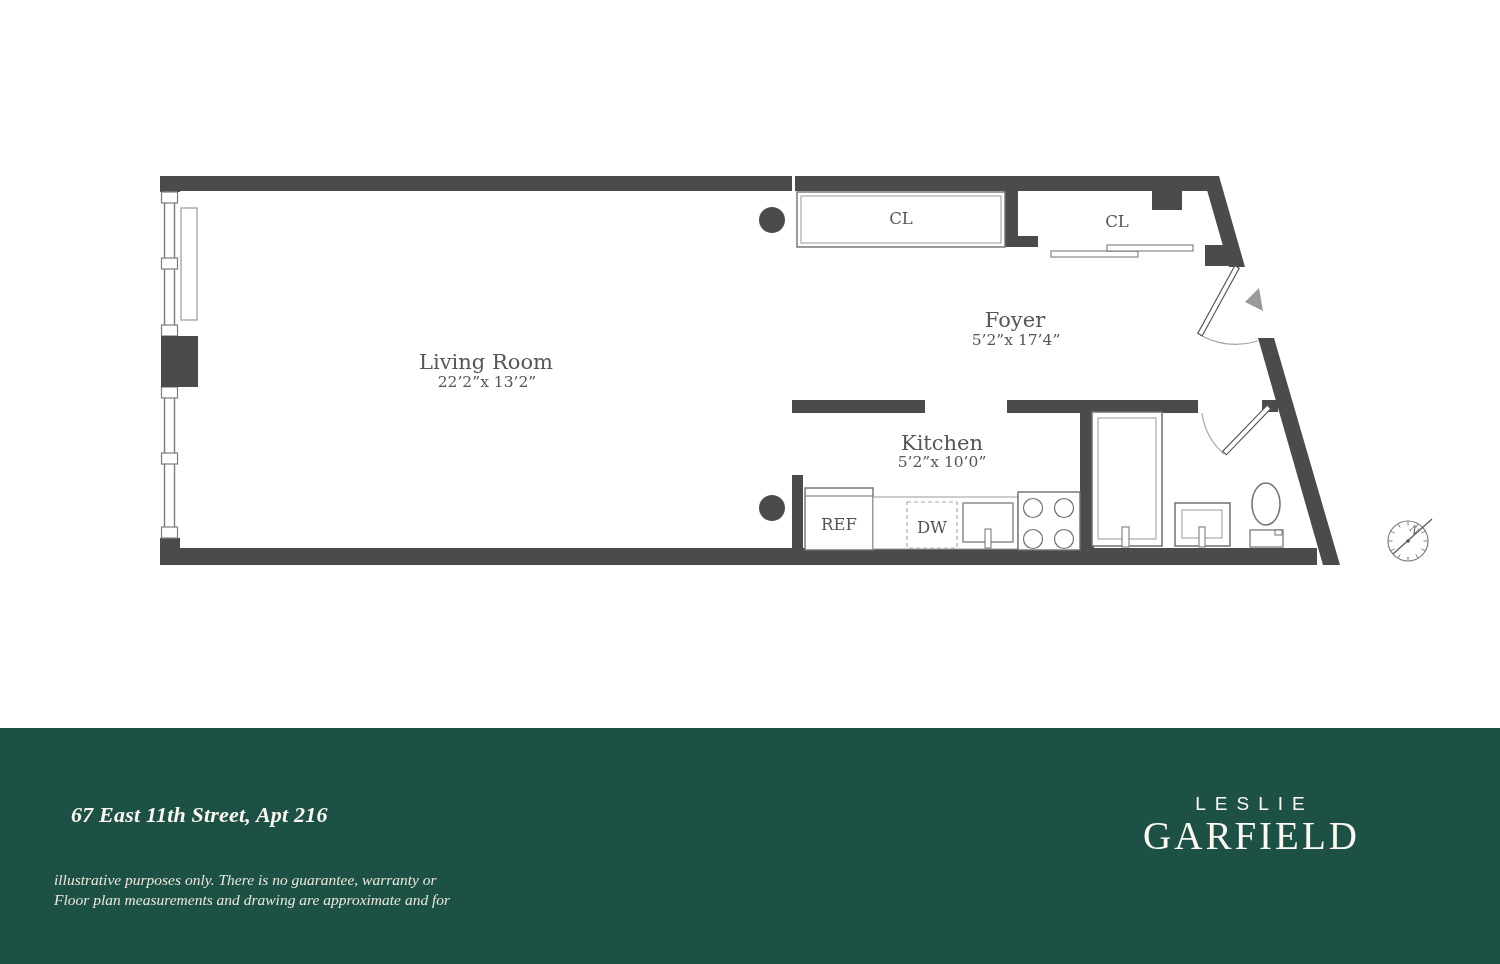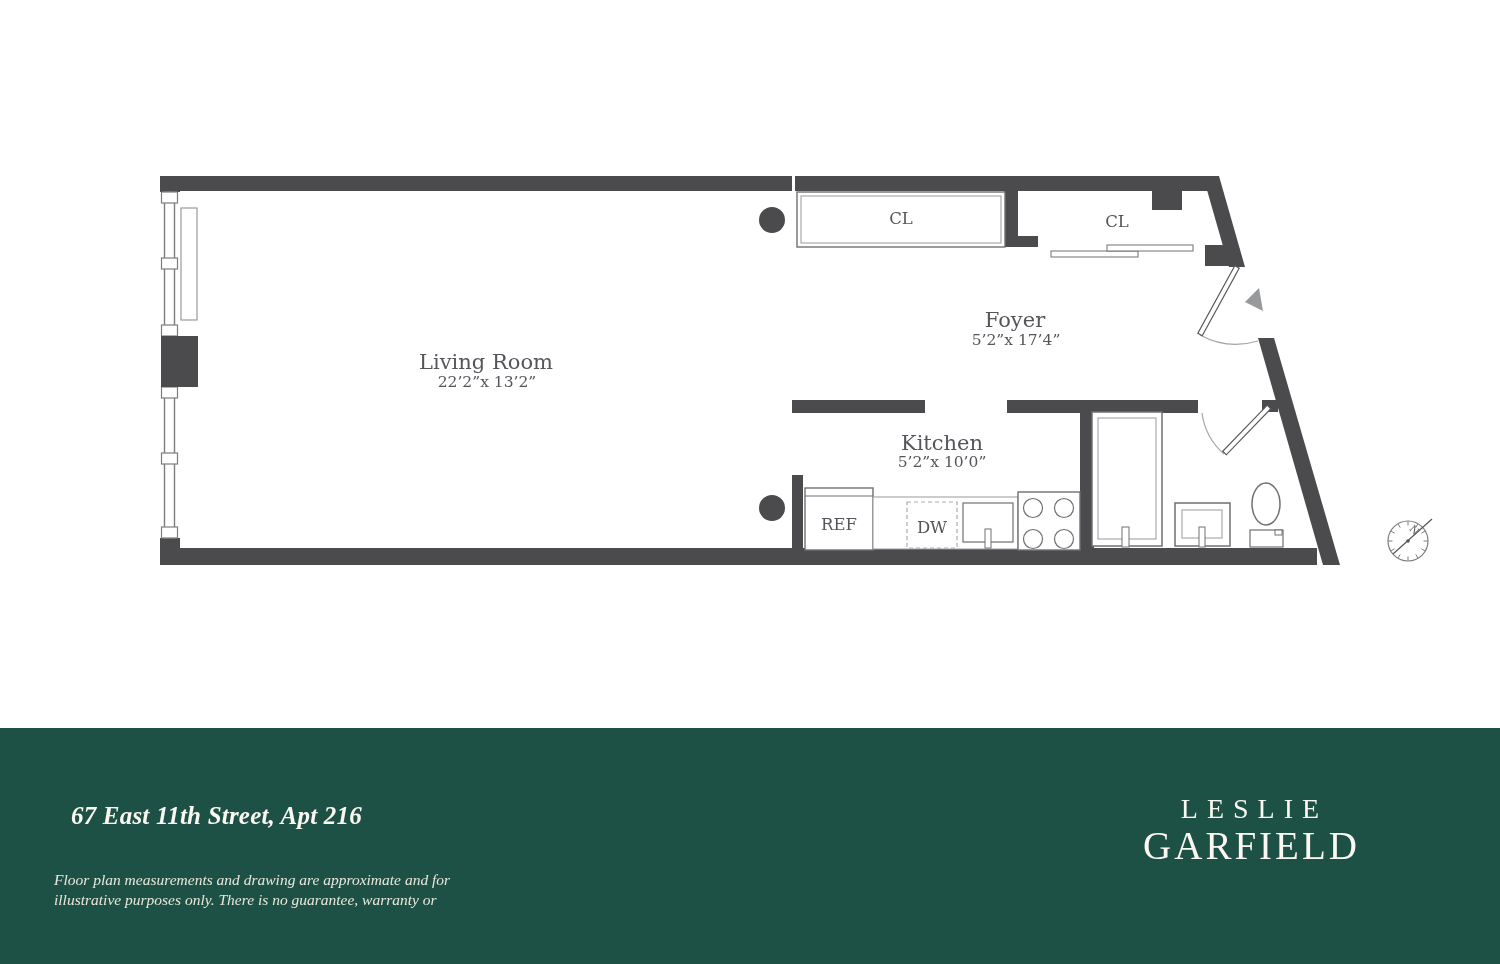--- a/index.html
+++ b/index.html
@@ -25,32 +25,32 @@
   .room-label{font-size:21px;}
   .room-dims{font-size:15.5px;}
   .small-label{font-size:16.5px;}
   .footer{
     position:absolute;left:0;top:728px;width:1500px;height:236px;
     background:var(--green);color:var(--cream);
   }
   .address{
     position:absolute;left:71px;top:802px;
     font-family:"Liberation Serif", serif;
-    font-style:italic;font-weight:bold;font-size:25px;color:var(--cream);
+    font-style:italic;font-weight:bold;font-size:22px;color:var(--cream);
     letter-spacing:0.2px;white-space:nowrap;text-align:right;
   }
   .disclaimer{
     position:absolute;left:54px;top:870px;
     font-family:"Liberation Serif", serif;
     font-style:italic;font-size:15.5px;line-height:19.5px;
     color:var(--cream-dim);white-space:nowrap;
   }
   .brand{position:absolute;left:1090px;top:793px;width:320px;text-align:center;color:var(--cream);}
   .brand-top{
-    font-family:Liberation Serif, serif;font-size:28px;
+    font-family:Liberation Sans, sans-serif;font-size:19px;
     letter-spacing:9px;margin-left:9px;white-space:nowrap;
   }
   .brand-bottom{
     font-family:"Liberation Serif", serif;font-size:39px;
     letter-spacing:3px;margin-left:3px;margin-top:1px;white-space:nowrap;line-height:1;
   }
 </style>
 </head>
 <body>
 
@@ -157,22 +157,22 @@
     <text class="small-label" x="1117" y="227">CL</text>
     <text class="small-label" x="839" y="530" font-size="16">REF</text>
     <text class="small-label" x="932" y="533" font-size="16">DW</text>
   </g>
 </svg>
 
 
 <div class="footer"></div>
 <div class="address">67 East 11th Street, Apt 216</div>
 <div class="disclaimer">
+  <div>illustrative purposes only. There is no guarantee, warranty or</div>
   <div>Floor plan measurements and drawing are approximate and for</div>
-  <div>illustrative purposes only. There is no guarantee, warranty or</div>
 </div>
 <div class="brand">
   <div class="brand-top">LESLIE</div>
   <div class="brand-bottom">GARFIELD</div>
 </div>
 
 
 
 
 </body></html>

